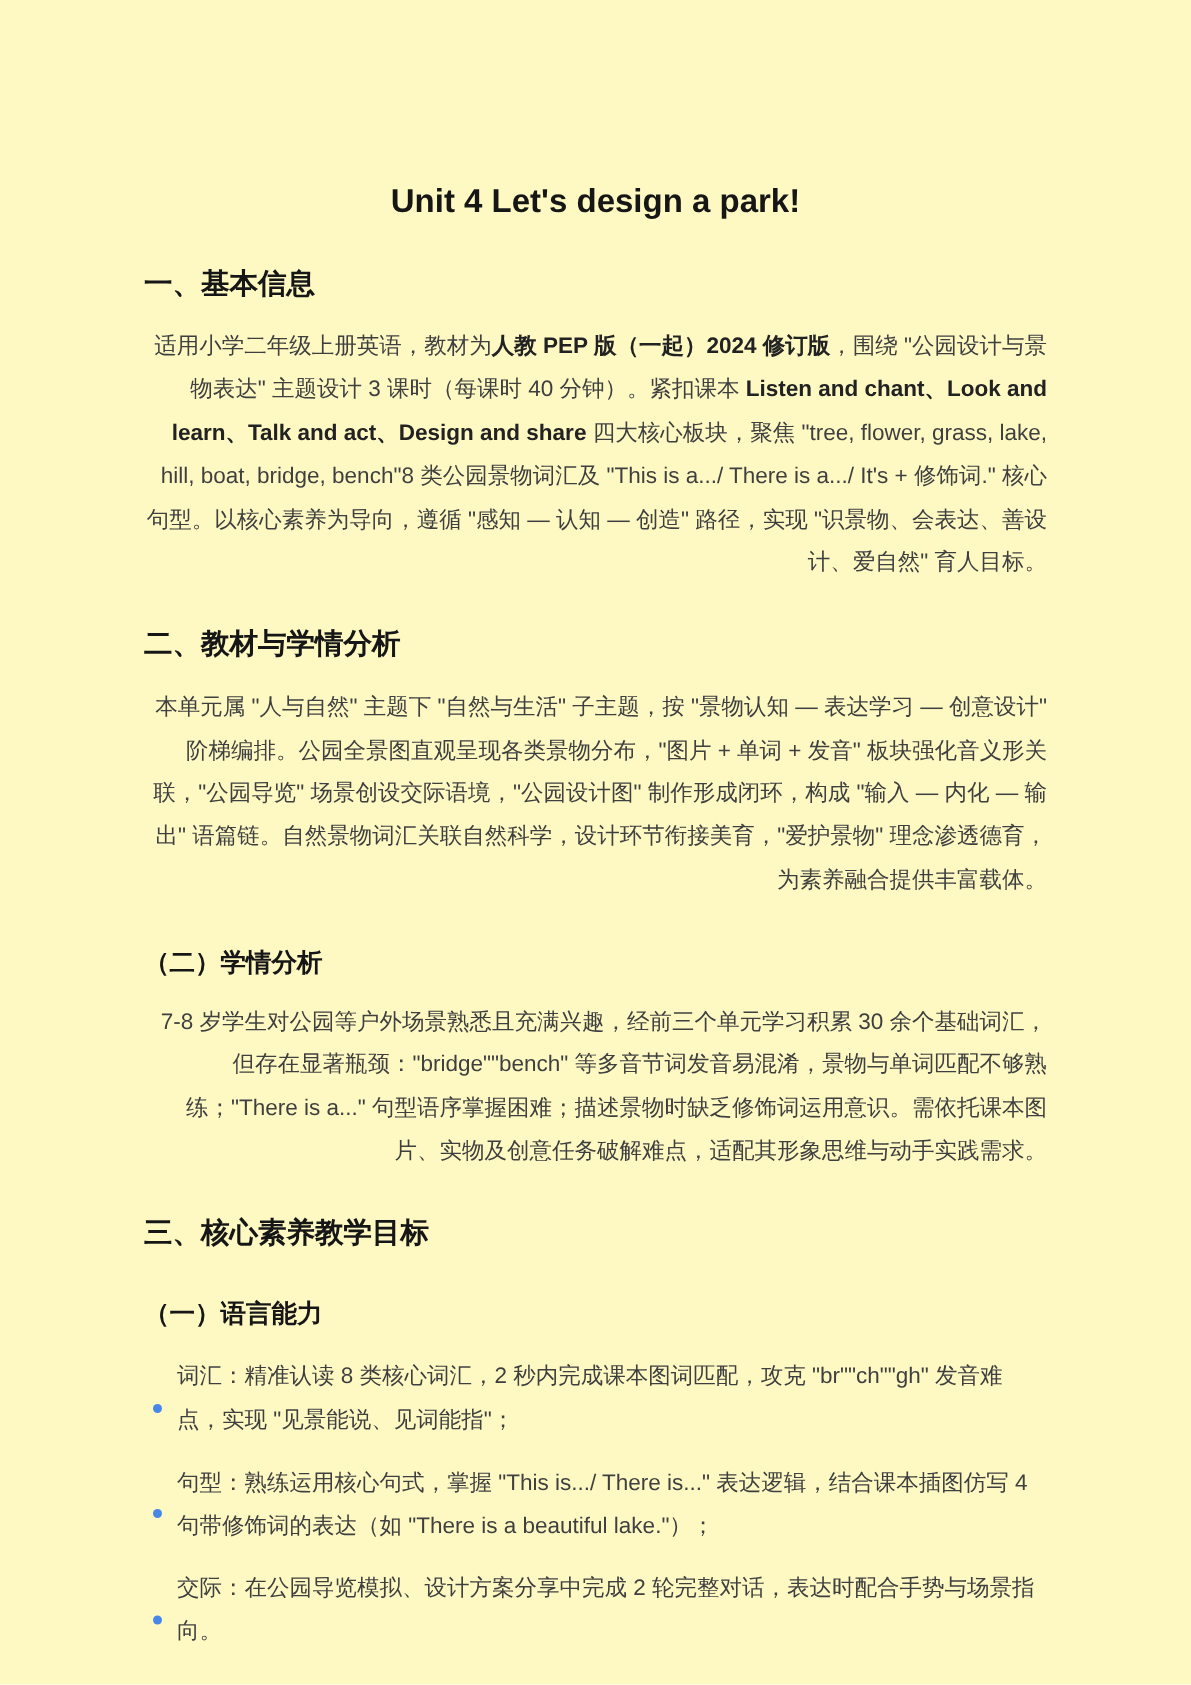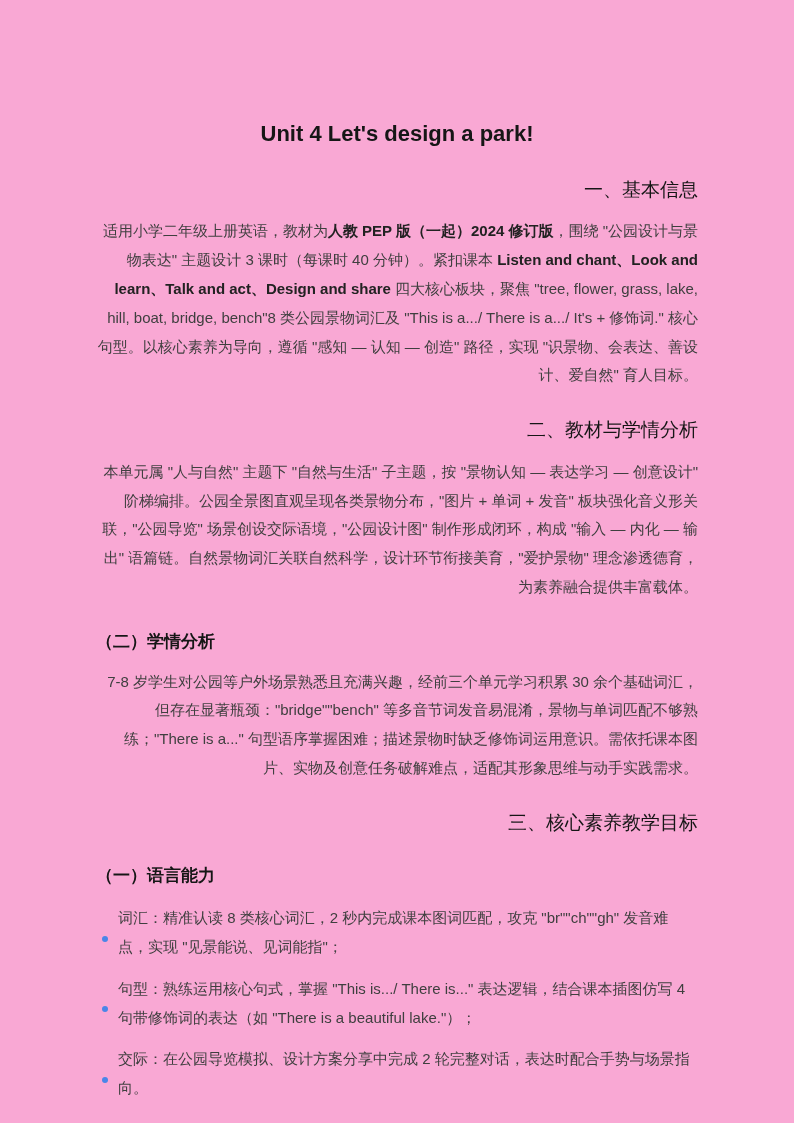--- a/index.html
+++ b/index.html
@@ -1,40 +1,39 @@
 <!DOCTYPE html>
 <html><head>
 <meta charset="utf-8">
 <style>
   html, body { margin: 0; padding: 0; background: #ffffff; }
   .page {
     position: relative;
     width: 794px;
     height: 1123px;
     box-sizing: border-box;
-    background: #f9a8d4;
+    background: #fef9c3;
     padding: 118px 96px 40px 96px;
     font-family: "Liberation Sans", "DejaVu Sans", sans-serif;
     overflow: hidden;
   }
   .doc-title {
     font-size: 22px;
     font-weight: 700;
     color: #161616;
     text-align: center;
     line-height: 1.45;
     margin: 0;
   }
   .h1 {
     font-size: 19px;
-    font-weight: 400;
+    font-weight: 700;
     color: #161616;
     line-height: 1.4;
     margin: 27px 0 0 0;
-    text-align: right;
   }
   .h2 {
     font-size: 17px;
     font-weight: 700;
     color: #161616;
     line-height: 1.4;
     margin: 28px 0 0 0;
   }
   .para {
     font-size: 15px;

